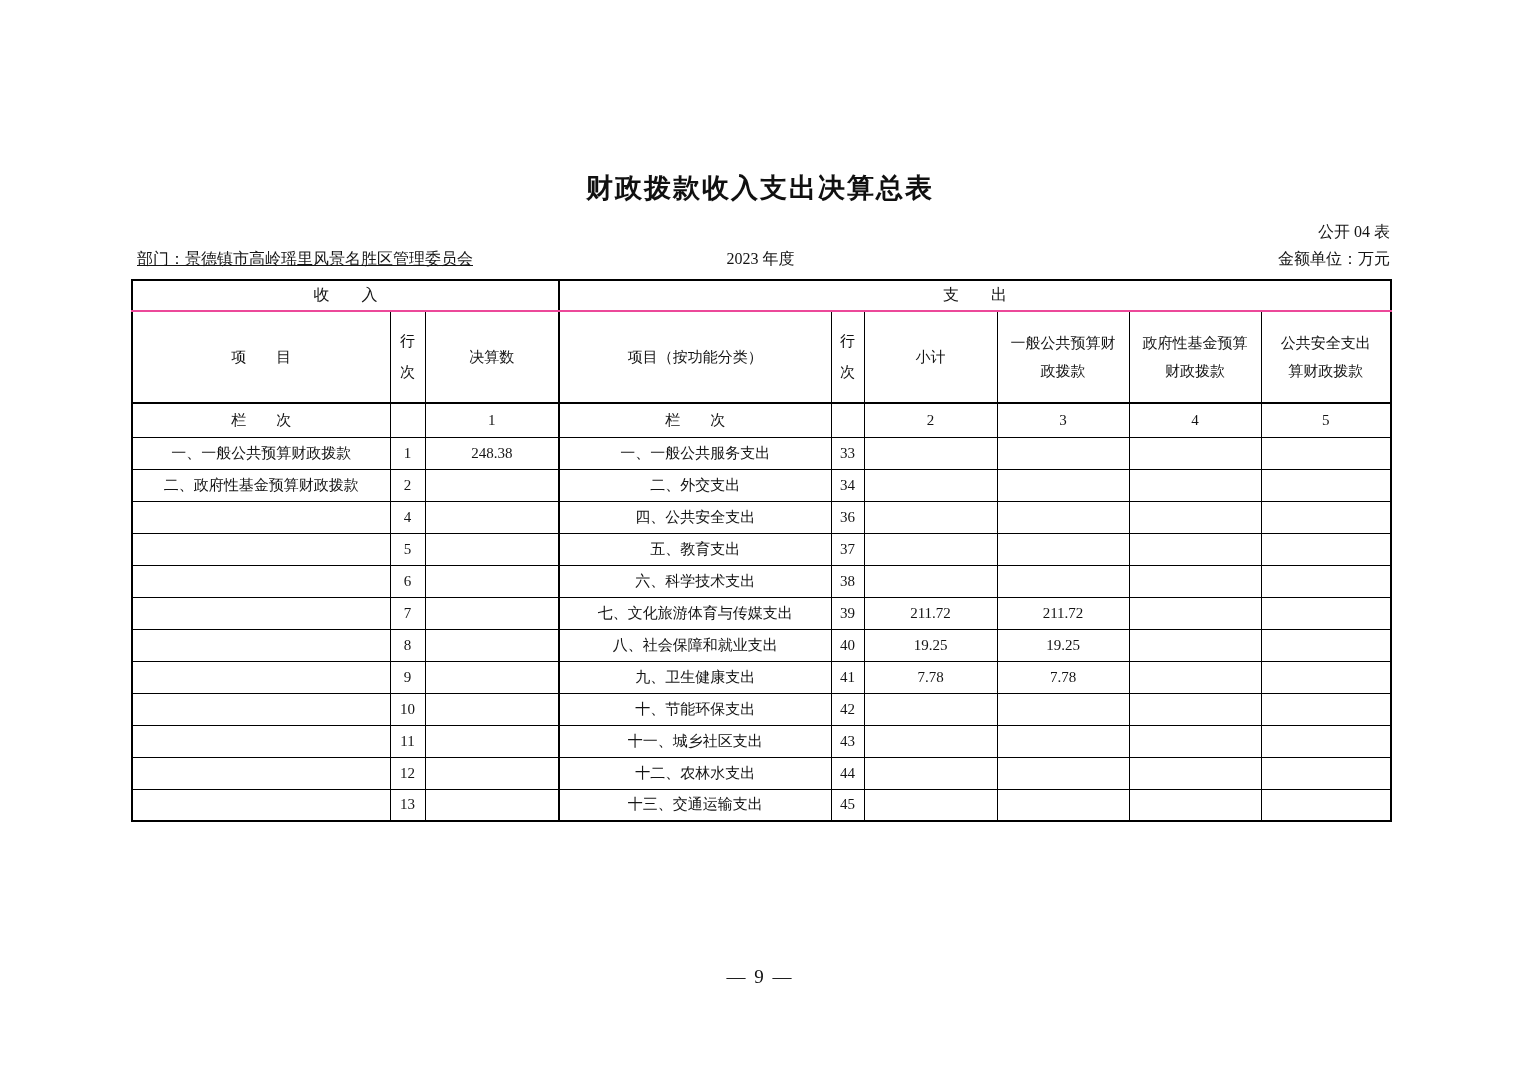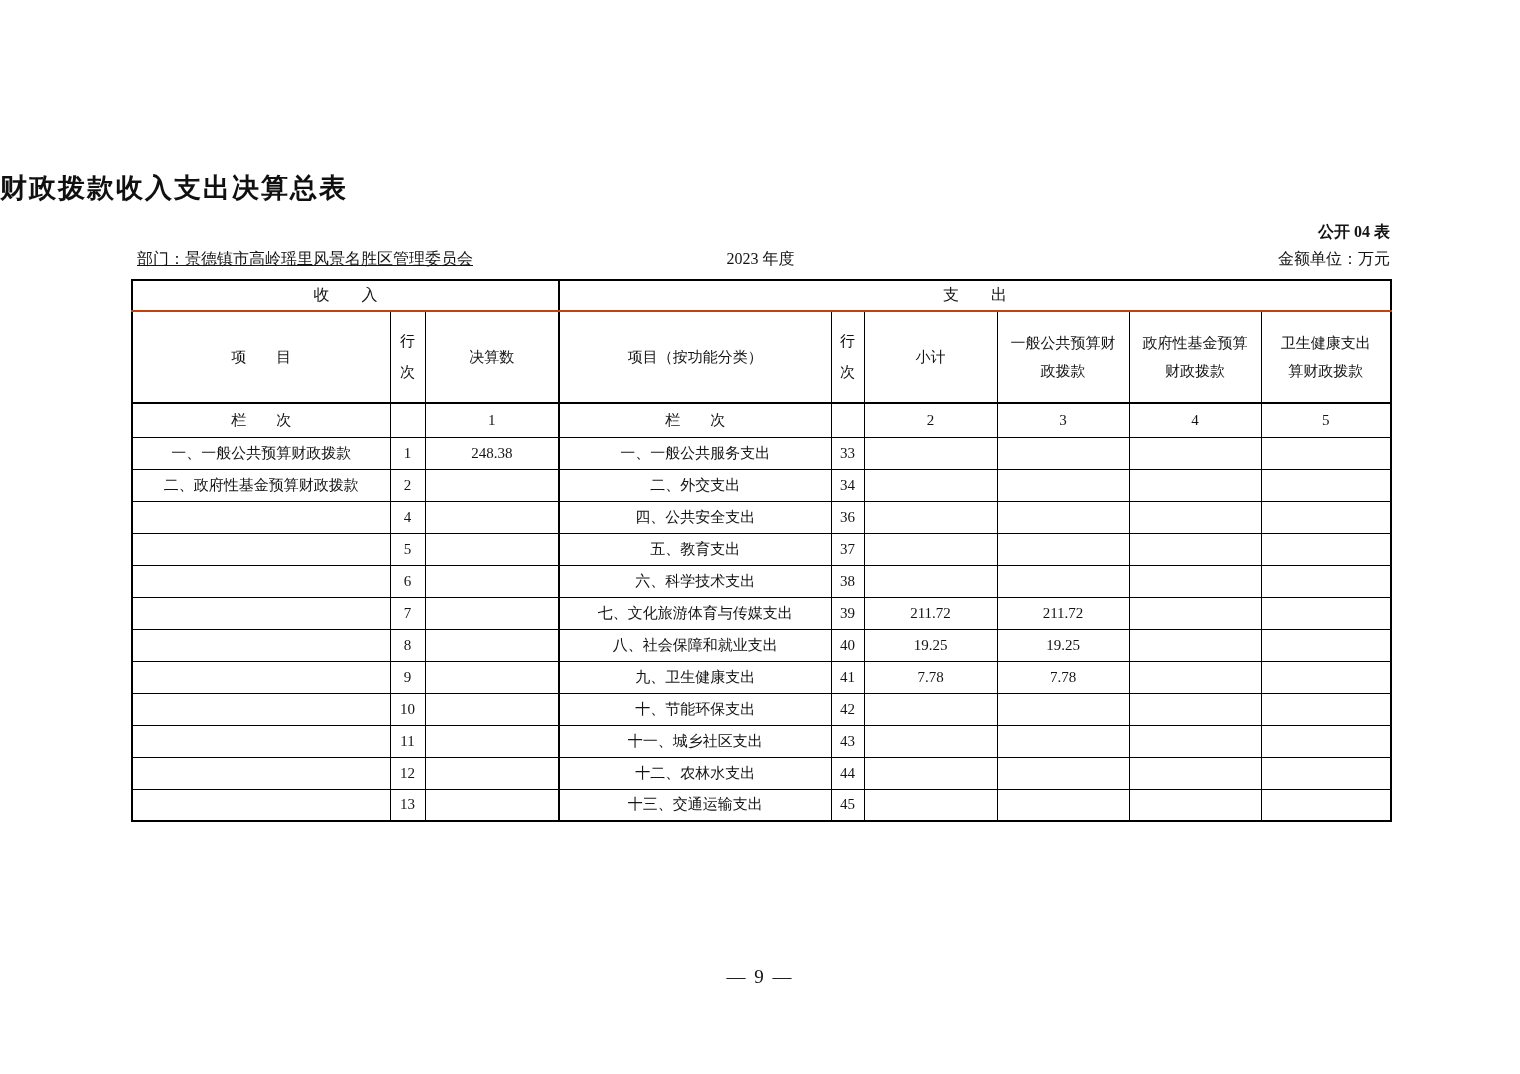--- a/index.html
+++ b/index.html
@@ -8,25 +8,26 @@
     width:1520px; height:1074px;
     font-family:"Liberation Serif","DejaVu Serif",serif;
     color:#141414;
     position:relative;
     overflow:hidden;
   }
   .page { position:absolute; inset:0; background:#ffffff; }
 
   .doc-title {
     position:absolute; top:170px; left:0; width:100%;
+    text-align:center;
     font-family:"Liberation Sans","DejaVu Sans",sans-serif;
     font-size:27px; font-weight:bold; letter-spacing:2px;
     color:#101010;
   }
-  .meta-code { top:222px; text-align:right; position:absolute; width:1259px; left:131px; font-size:16px;font-weight:bold; }
+  .meta-code { top:222px; text-align:right; position:absolute; width:1259px; left:131px; font-size:16px; }
   .meta-line { top:249px; position:absolute; left:131px; width:1259px; height:24px; font-size:16px; }
   .m-dept { position:absolute; left:6px; white-space:nowrap;text-decoration:underline; }
   .m-year { position:absolute; left:50%; transform:translateX(-50%); white-space:nowrap; }
   .m-unit { position:absolute; right:0; white-space:nowrap; }
 
   table.fin {
     position:absolute; top:279px; left:131px;
     width:1259px; border-collapse:collapse; table-layout:fixed;
     border:2px solid #000;
   }
@@ -37,21 +38,21 @@
     vertical-align:middle;
     overflow:hidden;
     padding:0 2px;
     color:#141414;
   }
   tr.r-h1 { height:31px; }
   tr.r-h2 { height:92px; }
   tr.r-lanci { height:34px;margin-left:43px; }
   tr.r-data { height:32px; }
 
-  tr.r-h1 td { border-bottom:2px solid #c2410c; font-size:16px; }
+  tr.r-h1 td { border-bottom:2px solid #ec4899; font-size:16px; }
   tr.r-h2 td { border-bottom:2px solid #000; }
   td.div-left { border-left:2px solid #000 !important; }
 
   td.pre { white-space:pre-line; line-height:1.9; }
   td.rowno-head { line-height:2.1; }
 
   td.c-item { text-align:left; padding-left:10px; }
   td.c-val  { text-align:right; padding-right:10px; }
   td.c-no   { text-align:center; }
 
@@ -101,21 +102,21 @@
 次</td>
       <td>决算数</td>
       <td class="div-left">项目（按功能分类）</td>
       <td class="pre rowno-head">行
 次</td>
       <td>小计</td>
       <td class="pre">一般公共预算财
 政拨款</td>
       <td class="pre">政府性基金预算
 财政拨款</td>
-      <td class="pre">卫生健康支出
+      <td class="pre">公共安全支出
 算财政拨款</td>
     </tr>
 
     <tr class="r-lanci">
       <td>栏　　次</td>
       <td></td>
       <td>1</td>
       <td class="div-left">栏　　次</td>
       <td></td>
       <td>2</td>

